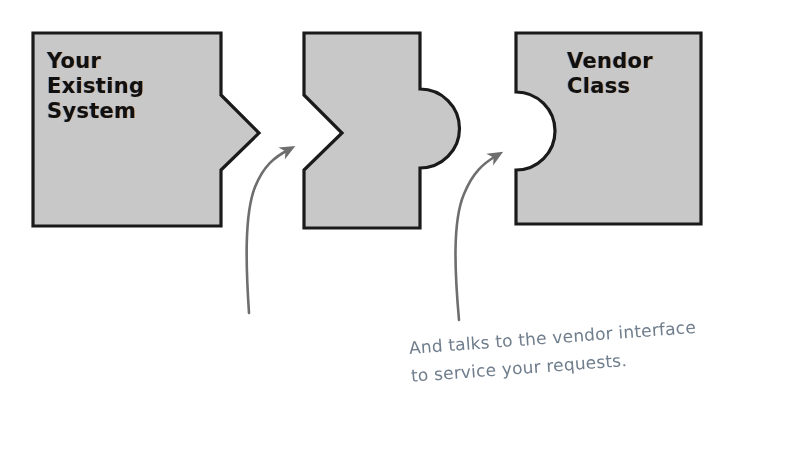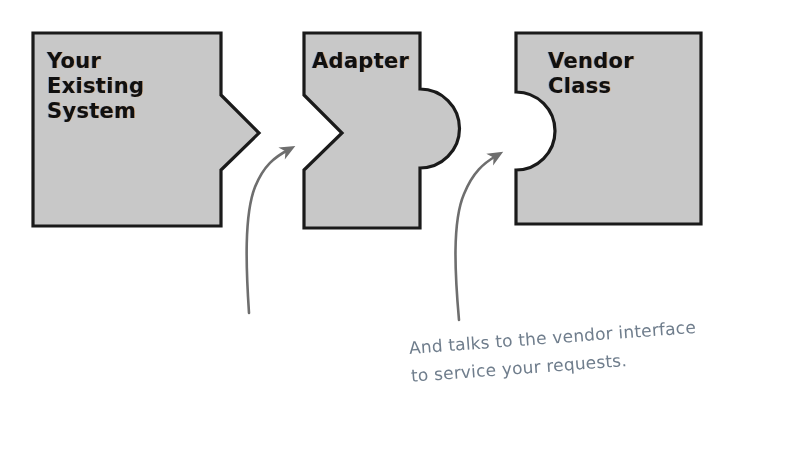--- a/index.html
+++ b/index.html
@@ -31,21 +31,21 @@
     font-size: 21px;
     line-height: 25px;
     letter-spacing: 0.3px;
     color: #101010;
     white-space: pre-line;
     text-shadow: 0.7px 0 0 rgba(220,140,60,0.55), -0.7px 0 0 rgba(70,110,180,0.45);
     user-select: none;
   }
   #label-existing-system { left: 47px; top: 49px; }
   #label-adapter        { left: 312px; top: 49px; }
-  #label-vendor-class   { left: 548px; top: 49px; }
+  #label-vendor-class   { left: 567px; top: 49px; }
 
   .caption {
     position: absolute;
     font-family: "DejaVu Sans", sans-serif;
     font-size: 17px;
     line-height: 28px;
     color: #6f7d8c;
     white-space: pre-line;
     user-select: none;
   }
@@ -85,21 +85,20 @@
 
     <path d="M249,313 C246,268 244,215 255,187 C264,165 275,157 288,150" fill="none" stroke="#6e6e6e" stroke-width="2.6" stroke-linecap="round" marker-end="url(#arrowhead)"></path>
 
     <path d="M459,320 C455,275 452,222 464,194 C473,172 484,163 496,156" fill="none" stroke="#6e6e6e" stroke-width="2.6" stroke-linecap="round" marker-end="url(#arrowhead)"></path>
   </svg>
 
   <div class="box-label" id="label-existing-system">Your
 Existing
 System</div>
 
-  <div class="box-label" id="label-adapter">Adapter</div>
 
   <div class="box-label" id="label-vendor-class">Vendor
 Class</div>
 
 
   <div class="caption" id="caption-right">And talks to the vendor interface
 to service your requests.</div>
 
 </div>
 

